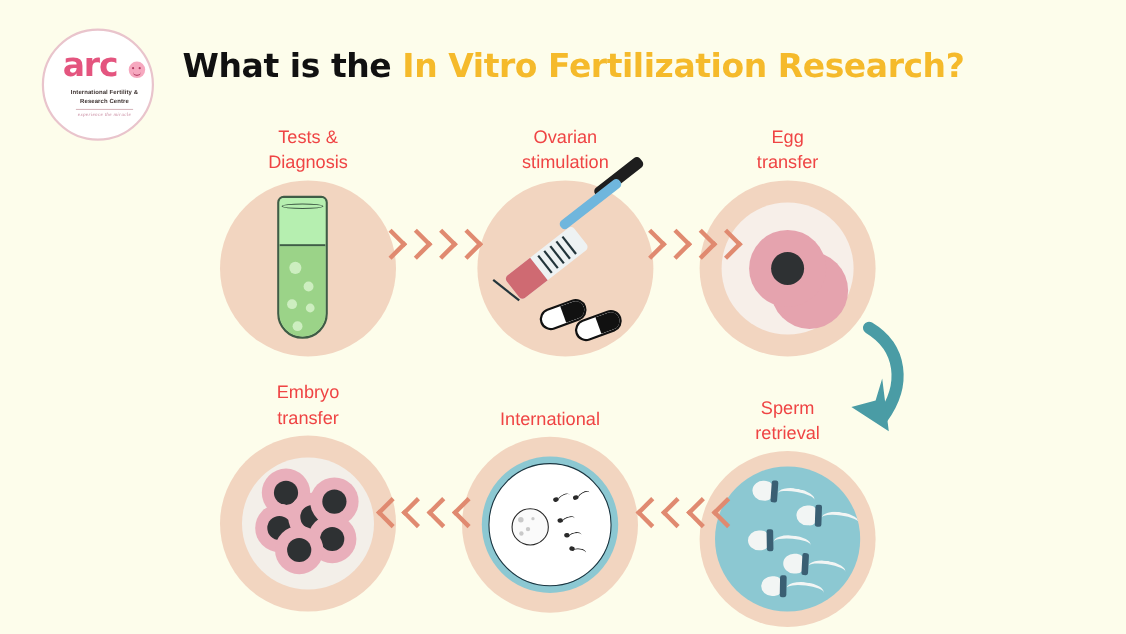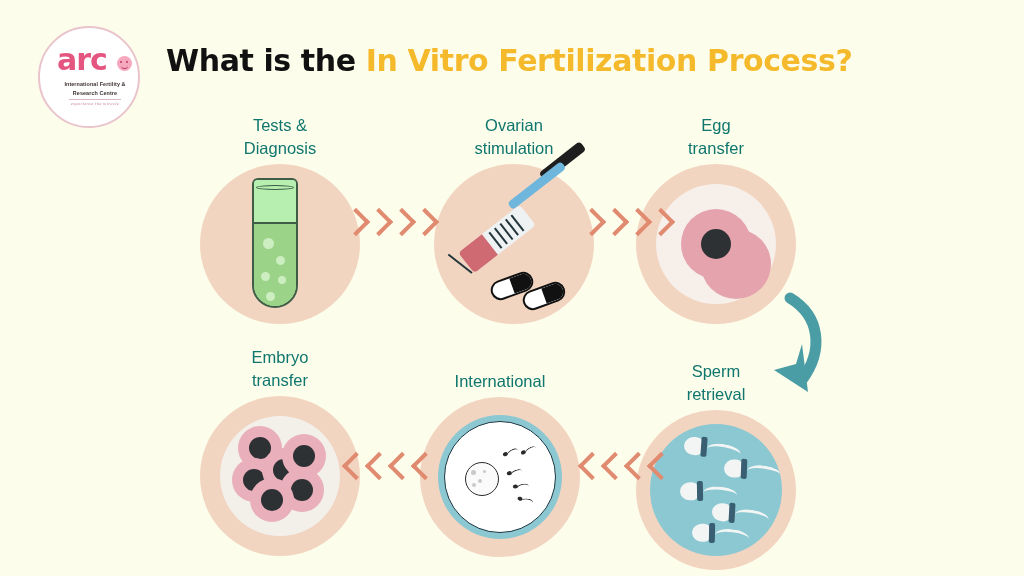--- a/index.html
+++ b/index.html
@@ -137,21 +137,21 @@
 
   
   .step {
     position: absolute;
     width: 160px;
   }
   .step-label {
     text-align: center;
     font-family: "Liberation Sans", sans-serif;
     font-size: 16.5px;
-    color: #0f766e;
+    color: #ef4444;
     line-height: 23px;
     white-space: pre-line;
   }
   .disc {
     position: relative;
     width: 160px;
     height: 160px;
     border-radius: 50%;
     background: #f2d5c0;
     margin-top: 4px;
@@ -475,21 +475,21 @@
         </span>
       </div>
       <div class="logo-sub">International Fertility &amp;</div>
       <div class="logo-sub">Research Centre</div>
       <div class="logo-rule"></div>
       <div class="logo-tag">experience the miracle</div>
     </div>
   </div>
 
   <div class="title">
-    <span class="t-black">What is the </span><span class="t-yellow">In Vitro Fertilization Process?</span>
+    <span class="t-black">What is the </span><span class="t-yellow">In Vitro Fertilization Research?</span>
   </div>
 
   <div class="step" id="step-tests">
     <div class="step-label label-2line">Tests &amp;
 Diagnosis</div>
     <div class="disc">
       <div class="tube">
         <div class="tube-top">
             <div class="tube-rim"></div>
           </div>

